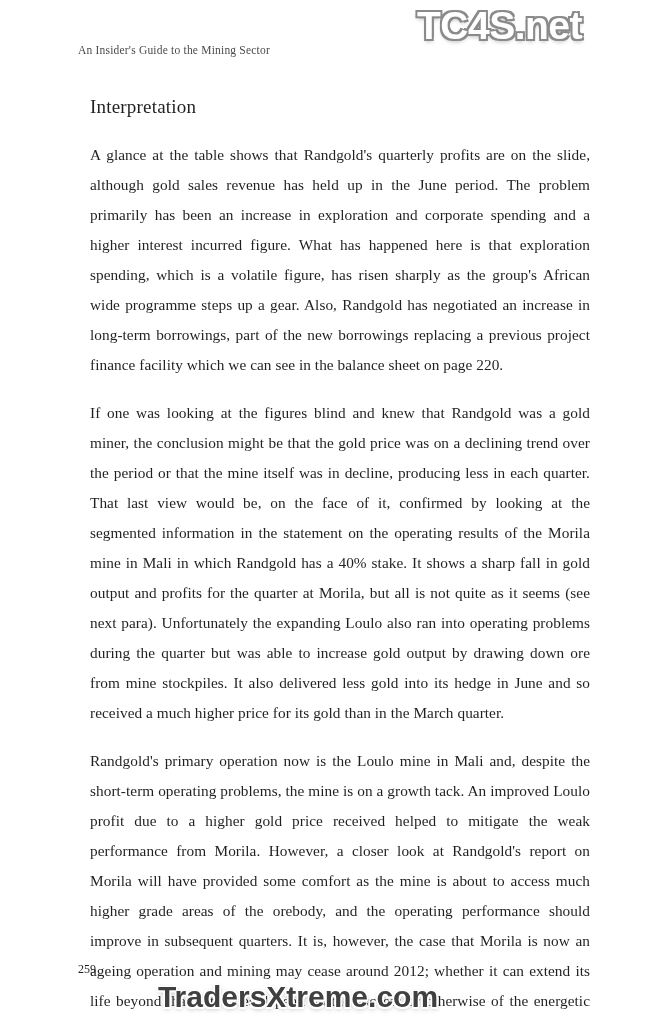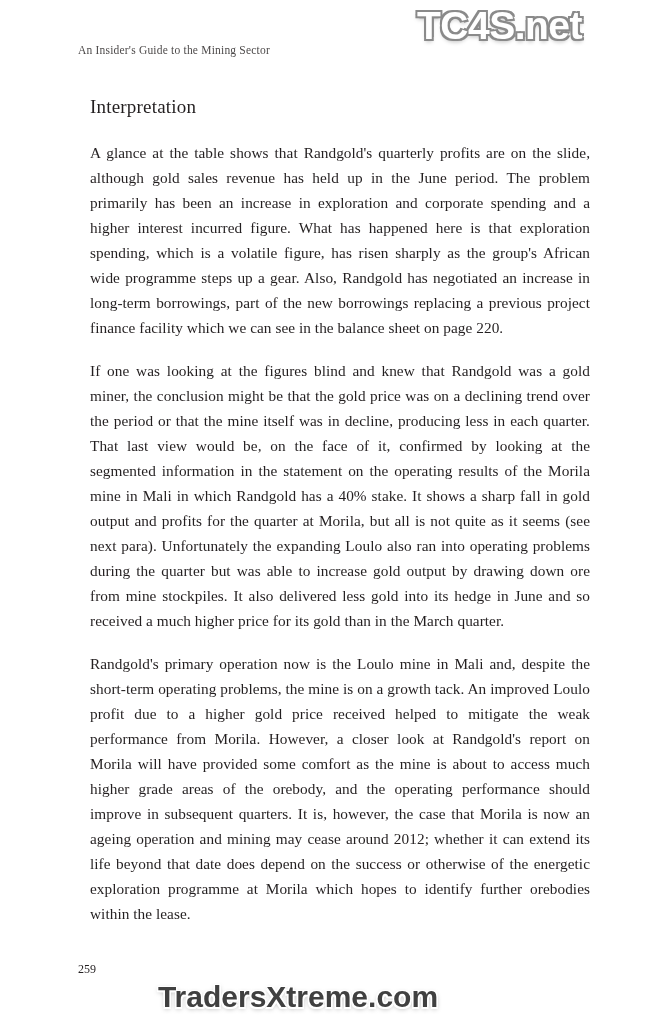--- a/index.html
+++ b/index.html
@@ -40,21 +40,21 @@
   h1.section-title {
     font-family: "Liberation Serif", serif;
     font-weight: normal;
     font-size: 19px;
     color: #231f20;
     margin: 0 0 22px 0;
     letter-spacing: 0.2px;
   }
   p.para {
     font-size: 15.3px;
-    line-height: 25px;
+    line-height: 30px;
     text-align: justify;
     margin: 0 0 18px 0;
     color: #231f20;
     letter-spacing: 0.05px;
   }
   p.para:last-child { margin-bottom: 12px; }
   .folio {
     position: absolute;
     left: 78px;
     top: 962px;

